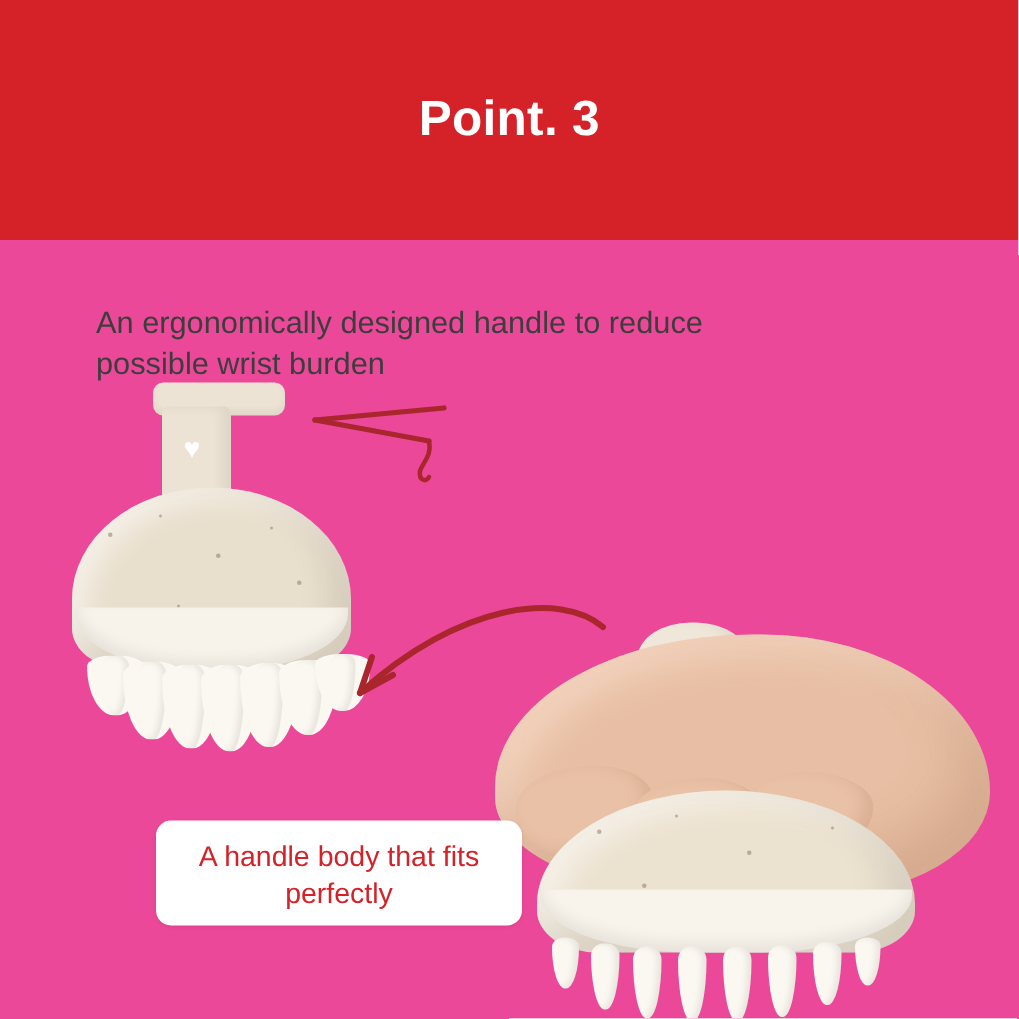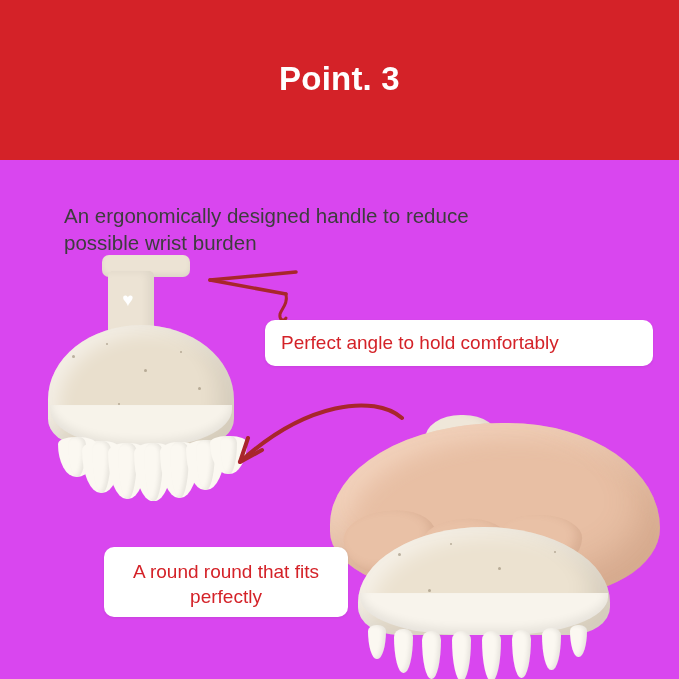--- a/index.html
+++ b/index.html
@@ -49,21 +49,21 @@
     line-height: 1.1;
   }
 
   
   .body-area {
     position: absolute;
     left: 0;
     top: 160px;
     width: 679px;
     height: 519px;
-    background: #d946ef;
+    background: #ec4899;
     overflow: hidden;
   }
 
   .lead-text {
     position: absolute;
     left: 64px;
     top: 42px;
     width: 420px;
     color: #3d3d3d;
     font-size: 20.5px;
@@ -299,21 +299,20 @@
         <div class="tooth" style="left:154px;top:5px;  width:17px; height:38px;"></div>
       </div>
     </div>
 
     <svg class="arrow-svg arrow-top" width="120" height="70" viewBox="0 0 120 70">
       <path d="M10 12 L96 4" stroke="#a8262c" stroke-width="3.5" fill="none" stroke-linecap="round"></path>
       <path d="M10 12 L86 26" stroke="#a8262c" stroke-width="3.5" fill="none" stroke-linecap="round"></path>
       <path d="M86 26 C 88 36, 82 40, 80 46 C 79 52, 84 54, 86 50" stroke="#a8262c" stroke-width="3" fill="none" stroke-linecap="round"></path>
     </svg>
 
-    <div class="pill pill-top">Perfect angle to hold comfortably</div>
 
     <div class="scene2">
       <div class="b2-neck"></div>
       <div class="hand"></div>
       <div class="finger" style="left:14px;  top:96px;  width:92px;  height:60px; transform:rotate(-6deg);"></div>
       <div class="finger" style="left:92px;  top:104px; width:86px;  height:54px; transform:rotate(-3deg);"></div>
       <div class="finger" style="left:168px; top:100px; width:84px;  height:52px; transform:rotate(2deg);"></div>
       <div class="b2-dome">
         <div class="speck" style="left:40px; top:26px; width:3px; height:3px;"></div>
         <div class="speck" style="left:92px; top:16px; width:2px; height:2px;"></div>
@@ -333,16 +332,16 @@
         <div class="tooth" style="left:174px; top:11px; width:19px; height:42px;"></div>
         <div class="tooth" style="left:202px; top:8px;  width:17px; height:32px;"></div>
       </div>
     </div>
 
     <svg class="arrow-svg" style="left:188px; top:240px;" width="230" height="110" viewBox="0 0 230 110">
       <path d="M214 18 C 186 -6, 118 2, 52 62" stroke="#a8262c" stroke-width="4" fill="none" stroke-linecap="round"></path>
       <path d="M52 62 L 74 50 M52 62 L 60 38" stroke="#a8262c" stroke-width="4" fill="none" stroke-linecap="round"></path>
     </svg>
 
-    <div class="pill pill-bottom">A round round that fits perfectly</div>
+    <div class="pill pill-bottom">A handle body that fits perfectly</div>
 
   </div>
 </div>
 
 </body></html>

